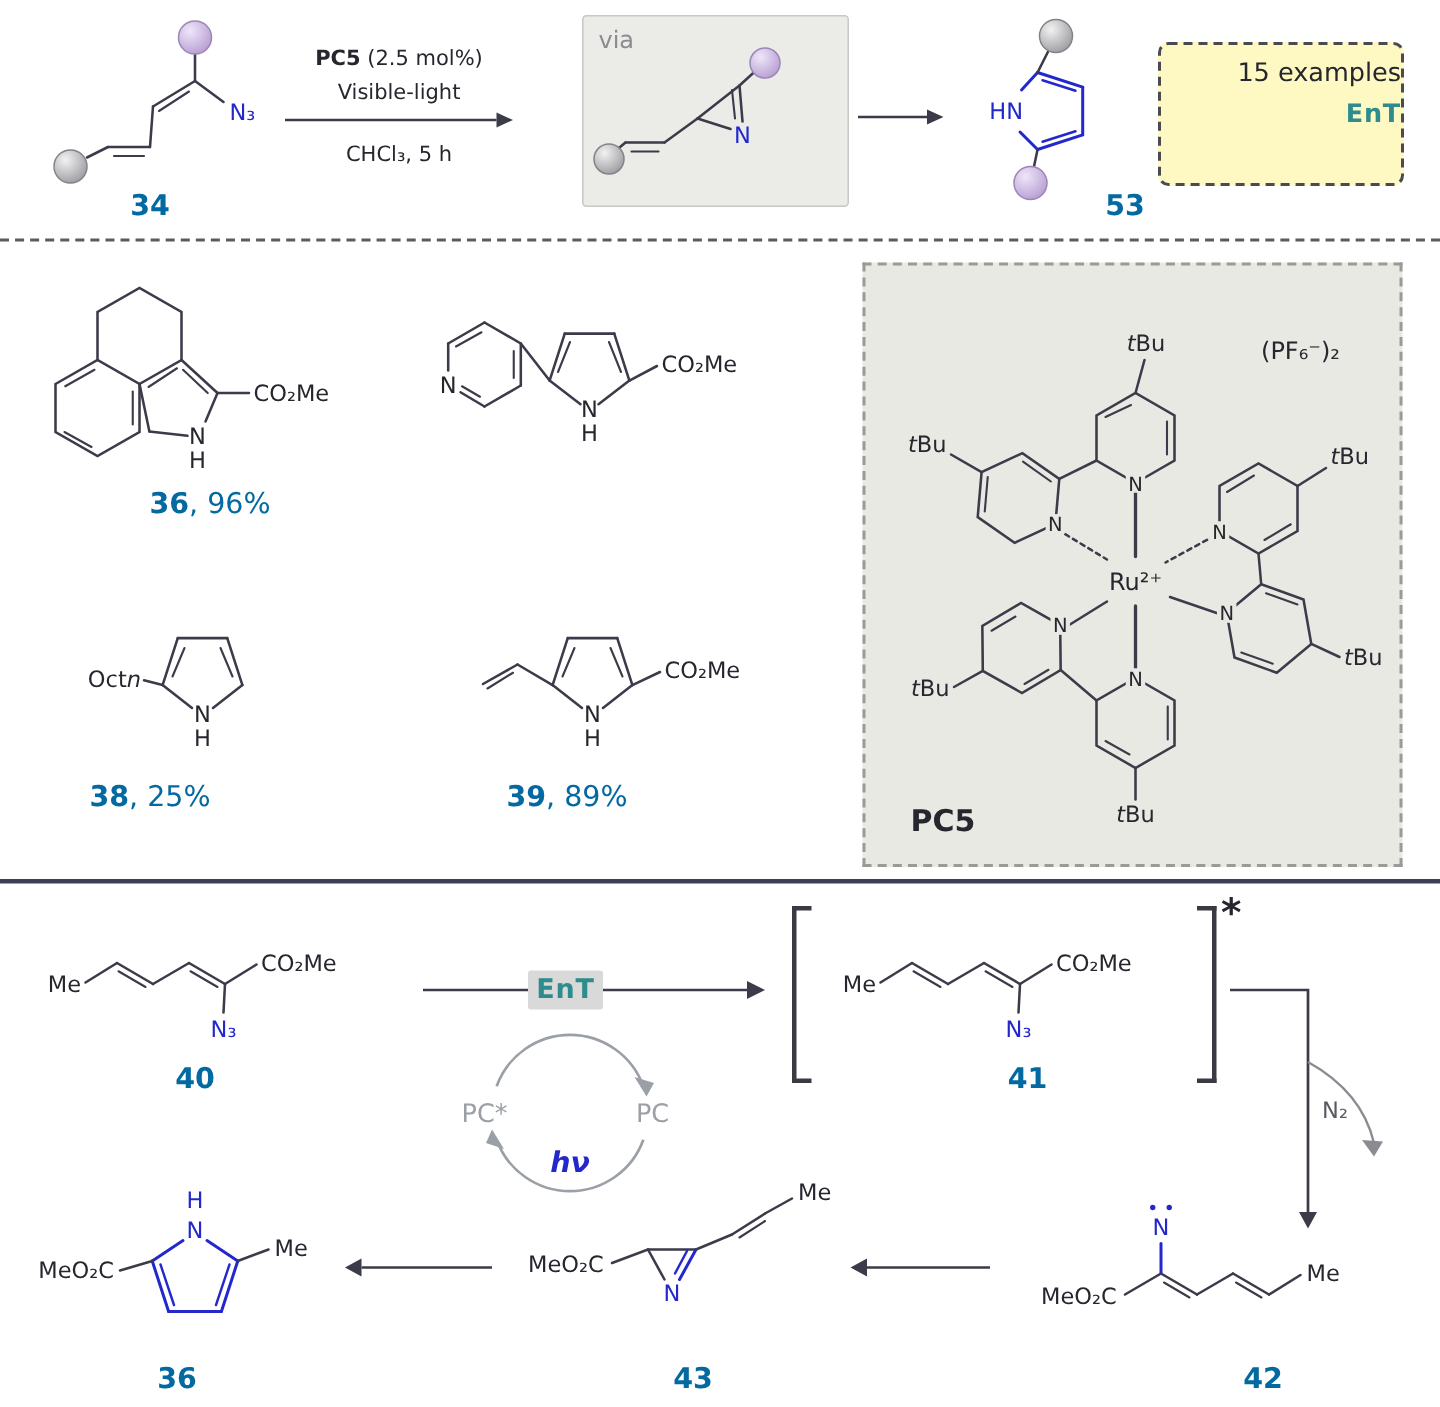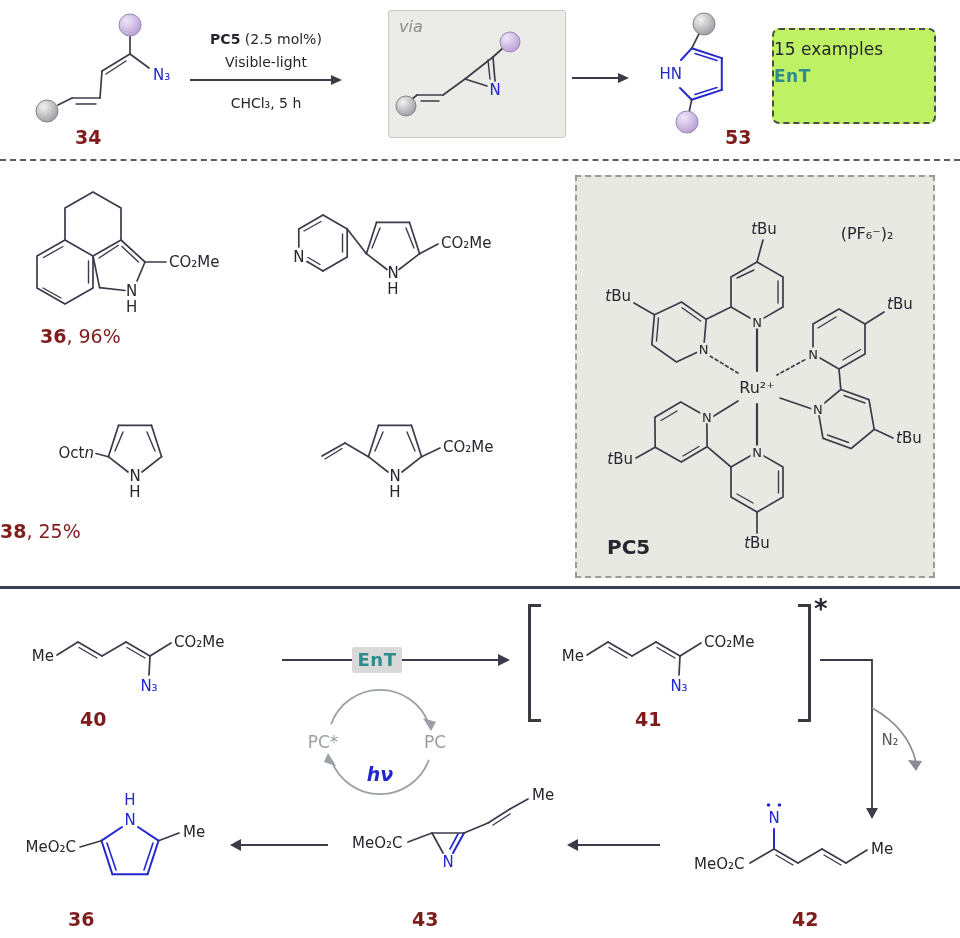--- a/index.html
+++ b/index.html
@@ -17,25 +17,25 @@
   .grayt{fill:#9aa0a6}
   .darkgray{fill:#5a5a62}
   .bold{font-weight:bold}
   .ital{font-style:italic}
   .sm{font-size:13px}
   .md{font-size:16px}
   .sphereG{fill:url(#gGray);stroke:#83838a;stroke-width:1}
   .sphereP{fill:url(#gPurple);stroke:#9c86b8;stroke-width:1}
   .arrow{stroke:#3b3b4a;stroke-width:1.8;fill:none}
   .ahead{fill:#3b3b4a}
-  .clabel{font-size:19px;color:#7f1d1d}
+  .clabel{font-size:19px;text-align:center;color:#0369a1}
   .cond{font-size:14px;text-align:center;line-height:23px}
   .viabox{background:#ebebe7;border:1px solid #c9c9c3;border-radius:3px}
-  .vialab{font-style:italic;color:#8b8b90;font-size:16px}
-  .infobox{border:2px dashed #4a4a52;border-radius:7px;text-align:left;font-size:17px;padding-top:6px;line-height:27px;background:#bef264}
+  .vialab{color:#8b8b90;font-size:16px}
+  .infobox{border:2px dashed #4a4a52;border-radius:7px;text-align:right;font-size:17px;padding-top:6px;line-height:27px;background:#fef9c3}
   .teal{color:#2e8c8c;font-weight:bold;letter-spacing:.5px}
   .pcbox{background:#e9e9e4;border:2px dashed #9a9a96}
   .entbadge{background:#d9d9d9;color:#2e8c8c;font-weight:bold;font-size:18px;text-align:center;line-height:26px;border-radius:2px;letter-spacing:.5px}
   .dashdiv{border-top:2px dashed #5a5a64;width:960px;height:0}
   .soliddiv{background:#3e3e54;width:960px;height:3px}
   .bracket-l{border-left:3px solid #3a3a42;border-top:3px solid #3a3a42;border-bottom:3px solid #3a3a42;width:13px}
   .bracket-r{border-right:3px solid #3a3a42;border-top:3px solid #3a3a42;border-bottom:3px solid #3a3a42;width:13px}
   .star{font-size:26px;font-weight:bold}
   .cyc{stroke:#9aa0a6;stroke-width:1.8;fill:none}
   .cychead{fill:#9aa0a6}
@@ -213,20 +213,21 @@
       <line class="bond" x1="121.5" y1="35.4" x2="131.6" y2="66.7"></line>
       <line class="db" x1="117" y1="42" x2="125" y2="61"></line>
       <line class="bond" x1="131.6" y1="66.7" x2="112" y2="82"></line>
       <line class="bond" x1="98" y1="82" x2="78.4" y2="66.7"></line>
       <line class="bond" x1="131.6" y1="66.7" x2="150" y2="58"></line>
     </g>
     <text x="105" y="91" text-anchor="middle">N</text>
     <text x="105" y="107" text-anchor="middle">H</text>
     <text x="153" y="62">CO₂Me</text>
   </svg>
+  <div class="abs clabel" style="left:278px;top:520px;width:200px"><span class="bold">39</span><span>, 89%</span></div>
 
   <div class="abs pcbox" style="left:575px;top:175px;width:360px;height:403px">
     <svg class="abs" style="left:0;top:0" width="360" height="403">
       <g>
         <polygon class="bond" points="180,145 206,130 206,100 180,85 154,100 154,130"></polygon>
         <line class="db" x1="201" y1="126" x2="201" y2="104"></line>
         <line class="db" x1="160" y1="101" x2="177" y2="93"></line>
         <polygon class="bond" points="126.6,172.2 129.2,142.3 104.6,125.1 77.4,137.8 74.8,167.7 99.4,184.9"></polygon>
         <line class="db" x1="123.6" y1="144" x2="105" y2="130.8"></line>
         <line class="db" x1="81.5" y1="141" x2="79.5" y2="164"></line>

